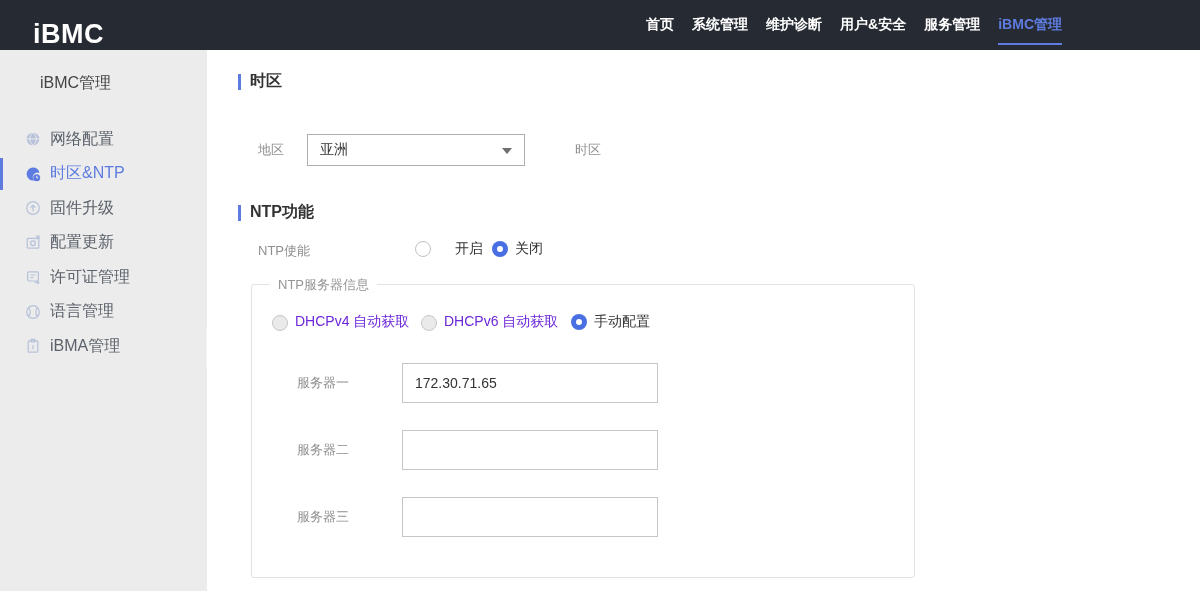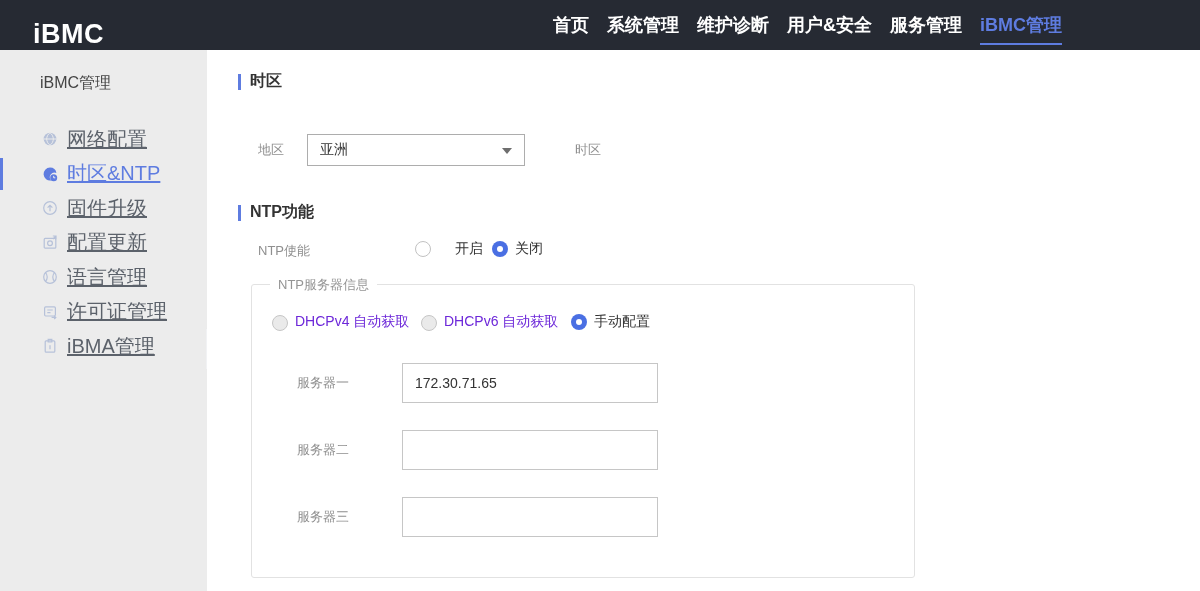--- a/index.html
+++ b/index.html
@@ -7,31 +7,31 @@
   #page {
     position:relative; width:1200px; height:591px; overflow:hidden;
     background:#fff; font-family:"Liberation Sans","DejaVu Sans",sans-serif;
   }
 
   
   .topbar { position:absolute; left:0; top:0; width:1200px; height:50px;
     background:#262a33; display:flex; align-items:flex-end; }
   .logo { margin-left:33px; font-size:27px; font-weight:bold; color:#ffffff; letter-spacing:.5px; }
   .topnav { margin-left:auto; margin-right:138px; display:flex; gap:18px; height:100%; align-items:stretch; }
-  .nav-item { position:relative; color:#ffffff; font-size:18px; font-weight:bold;
+  .nav-item { position:relative; color:#ffffff; font-size:14px; font-weight:bold;
     display:flex; align-items:center; cursor:pointer; white-space:nowrap; }
   .nav-item.active { color:#5e7ce0; }
   .nav-item.active::after { content:''; position:absolute; left:0; right:0; bottom:5px; height:2px; background:#5e7ce0; }
 
   
   .sidebar { position:absolute; left:0; top:50px; width:207px; height:541px; background:#ececec; }
   .sidebar-title { position:absolute; left:40px; top:23px; font-size:16px; color:#444; }
   .side-menu { position:absolute; left:0; top:72px; width:100%; list-style:none; }
   .side-item { position:relative; height:34.5px; display:flex; align-items:center;
-    padding-left:42px; gap:9px; color:#5c626b; font-size:20px; cursor:pointer;text-decoration:underline; }
+    padding-left:25px; gap:9px; color:#5c626b; font-size:16px; cursor:pointer; }
   .side-item .icn { width:16px; height:16px; flex:none; color:#b6c1d9; display:block; }
   .side-item.active { color:#5e7ce0; }
   .side-item.active .icn { color:#5e7ce0; }
   .side-item.active::before { content:''; position:absolute; left:0; top:1px; bottom:1px; width:3px; background:#5e7ce0; }
 
   .collapse-tab { position:absolute; left:206px; top:329px; width:16px; height:40px;
     background:#f1f2f4; border-radius:0 9px 9px 0; display:flex; align-items:center;
     justify-content:center; cursor:pointer; box-shadow:1px 0 2px rgba(0,0,0,.07); }
   .collapse-tab svg { width:10px; height:12px; color:#5e7ce0; }
 
@@ -127,31 +127,31 @@
       <li class="side-item">
         <svg class="icn" viewBox="0 0 16 16" fill="none" stroke="currentColor" stroke-width="1.2">
             <rect x="2.2" y="3.4" width="11.6" height="9.8" rx="1"></rect>
             <circle cx="8" cy="8.3" r="2.4"></circle>
             <path d="M10.8 1h3.2v3.2M14 1l-3 3"></path>
           </svg>
         <span>配置更新</span>
       </li>
       <li class="side-item">
         <svg class="icn" viewBox="0 0 16 16" fill="none" stroke="currentColor" stroke-width="1.2">
+            <rect x="2.6" y="2.8" width="10.8" height="9.2" rx="1.2"></rect>
+            <path d="M5.3 6h5.4M5.3 8.6h3.2M9.6 13.4h4.2M12.2 11.8l1.6 1.6-1.6 1.6"></path>
+          </svg>
+        <span>许可证管理</span>
+      </li>
+      <li class="side-item">
+        <svg class="icn" viewBox="0 0 16 16" fill="none" stroke="currentColor" stroke-width="1.2">
             <circle cx="8" cy="8" r="6.3"></circle>
             <path d="M3.5 3.6c2.3 2.5 2.3 6.3 0 8.8M12.5 3.6c-2.3 2.5-2.3 6.3 0 8.8"></path>
           </svg>
         <span>语言管理</span>
-      </li>
-      <li class="side-item">
-        <svg class="icn" viewBox="0 0 16 16" fill="none" stroke="currentColor" stroke-width="1.2">
-            <rect x="2.6" y="2.8" width="10.8" height="9.2" rx="1.2"></rect>
-            <path d="M5.3 6h5.4M5.3 8.6h3.2M9.6 13.4h4.2M12.2 11.8l1.6 1.6-1.6 1.6"></path>
-          </svg>
-        <span>许可证管理</span>
       </li>
       <li class="side-item">
         <svg class="icn" viewBox="0 0 16 16" fill="none" stroke="currentColor" stroke-width="1.2">
             <rect x="3.2" y="2.8" width="9.6" height="11.4" rx="1"></rect>
             <path d="M6.2 1.4h3.6v2.6H6.2z"></path>
             <path d="M8 7.2v4M8 5.4v.1"></path>
           </svg>
         <span>iBMA管理</span>
       </li>
     </ul>

